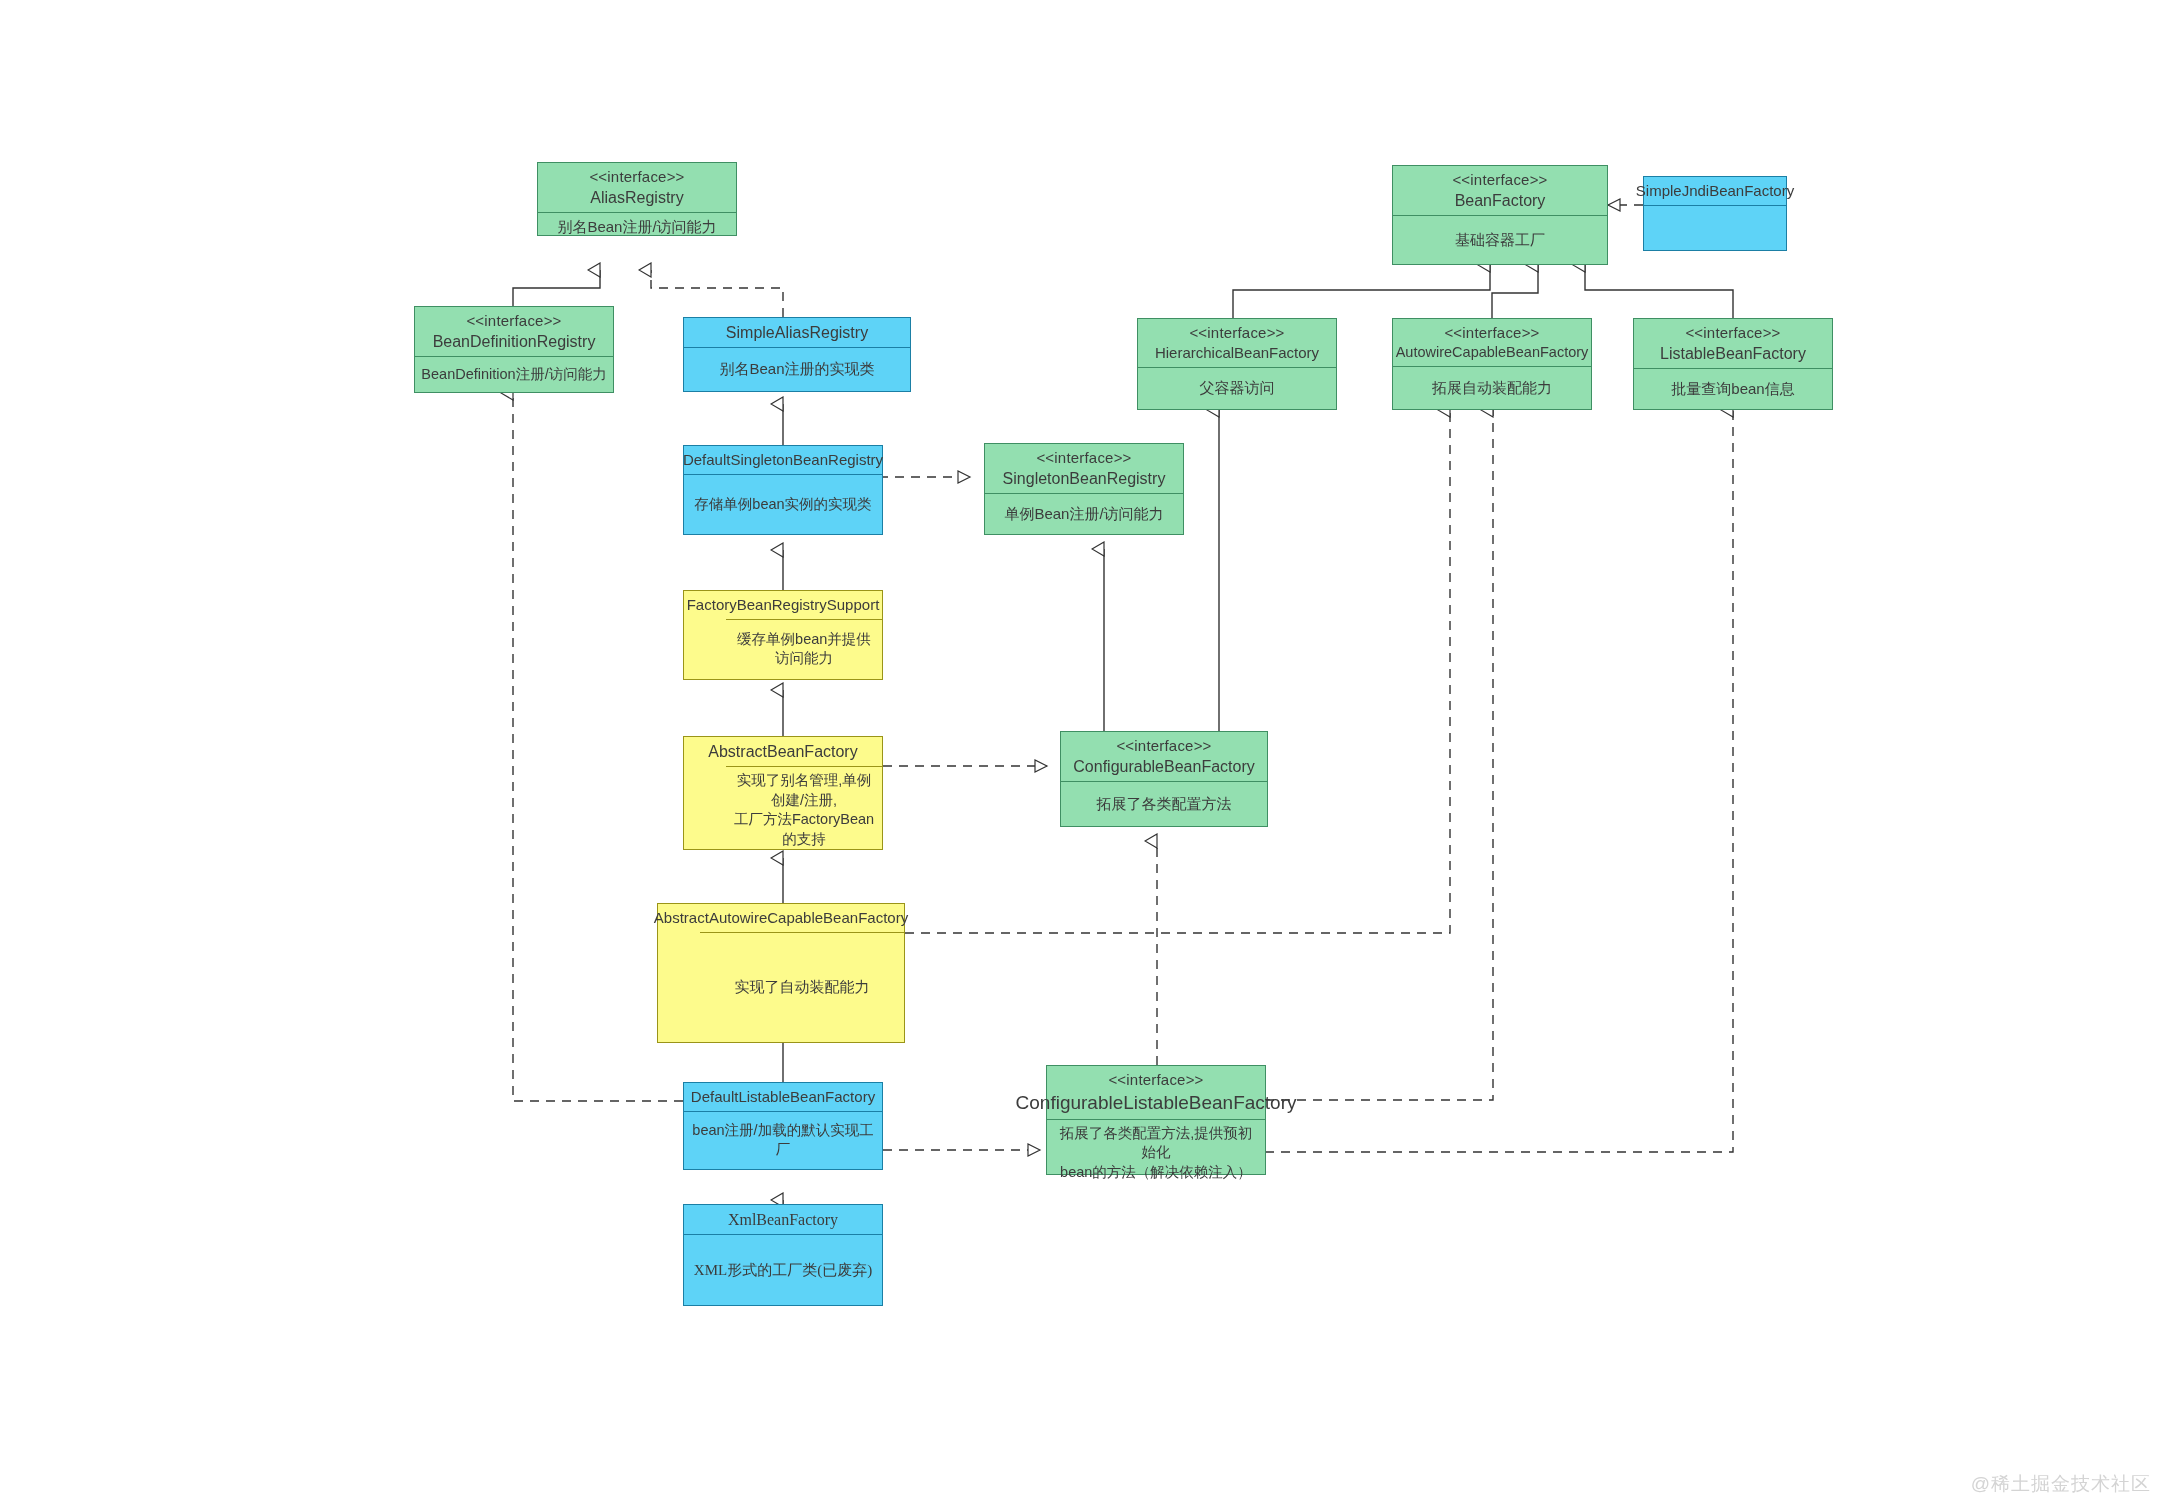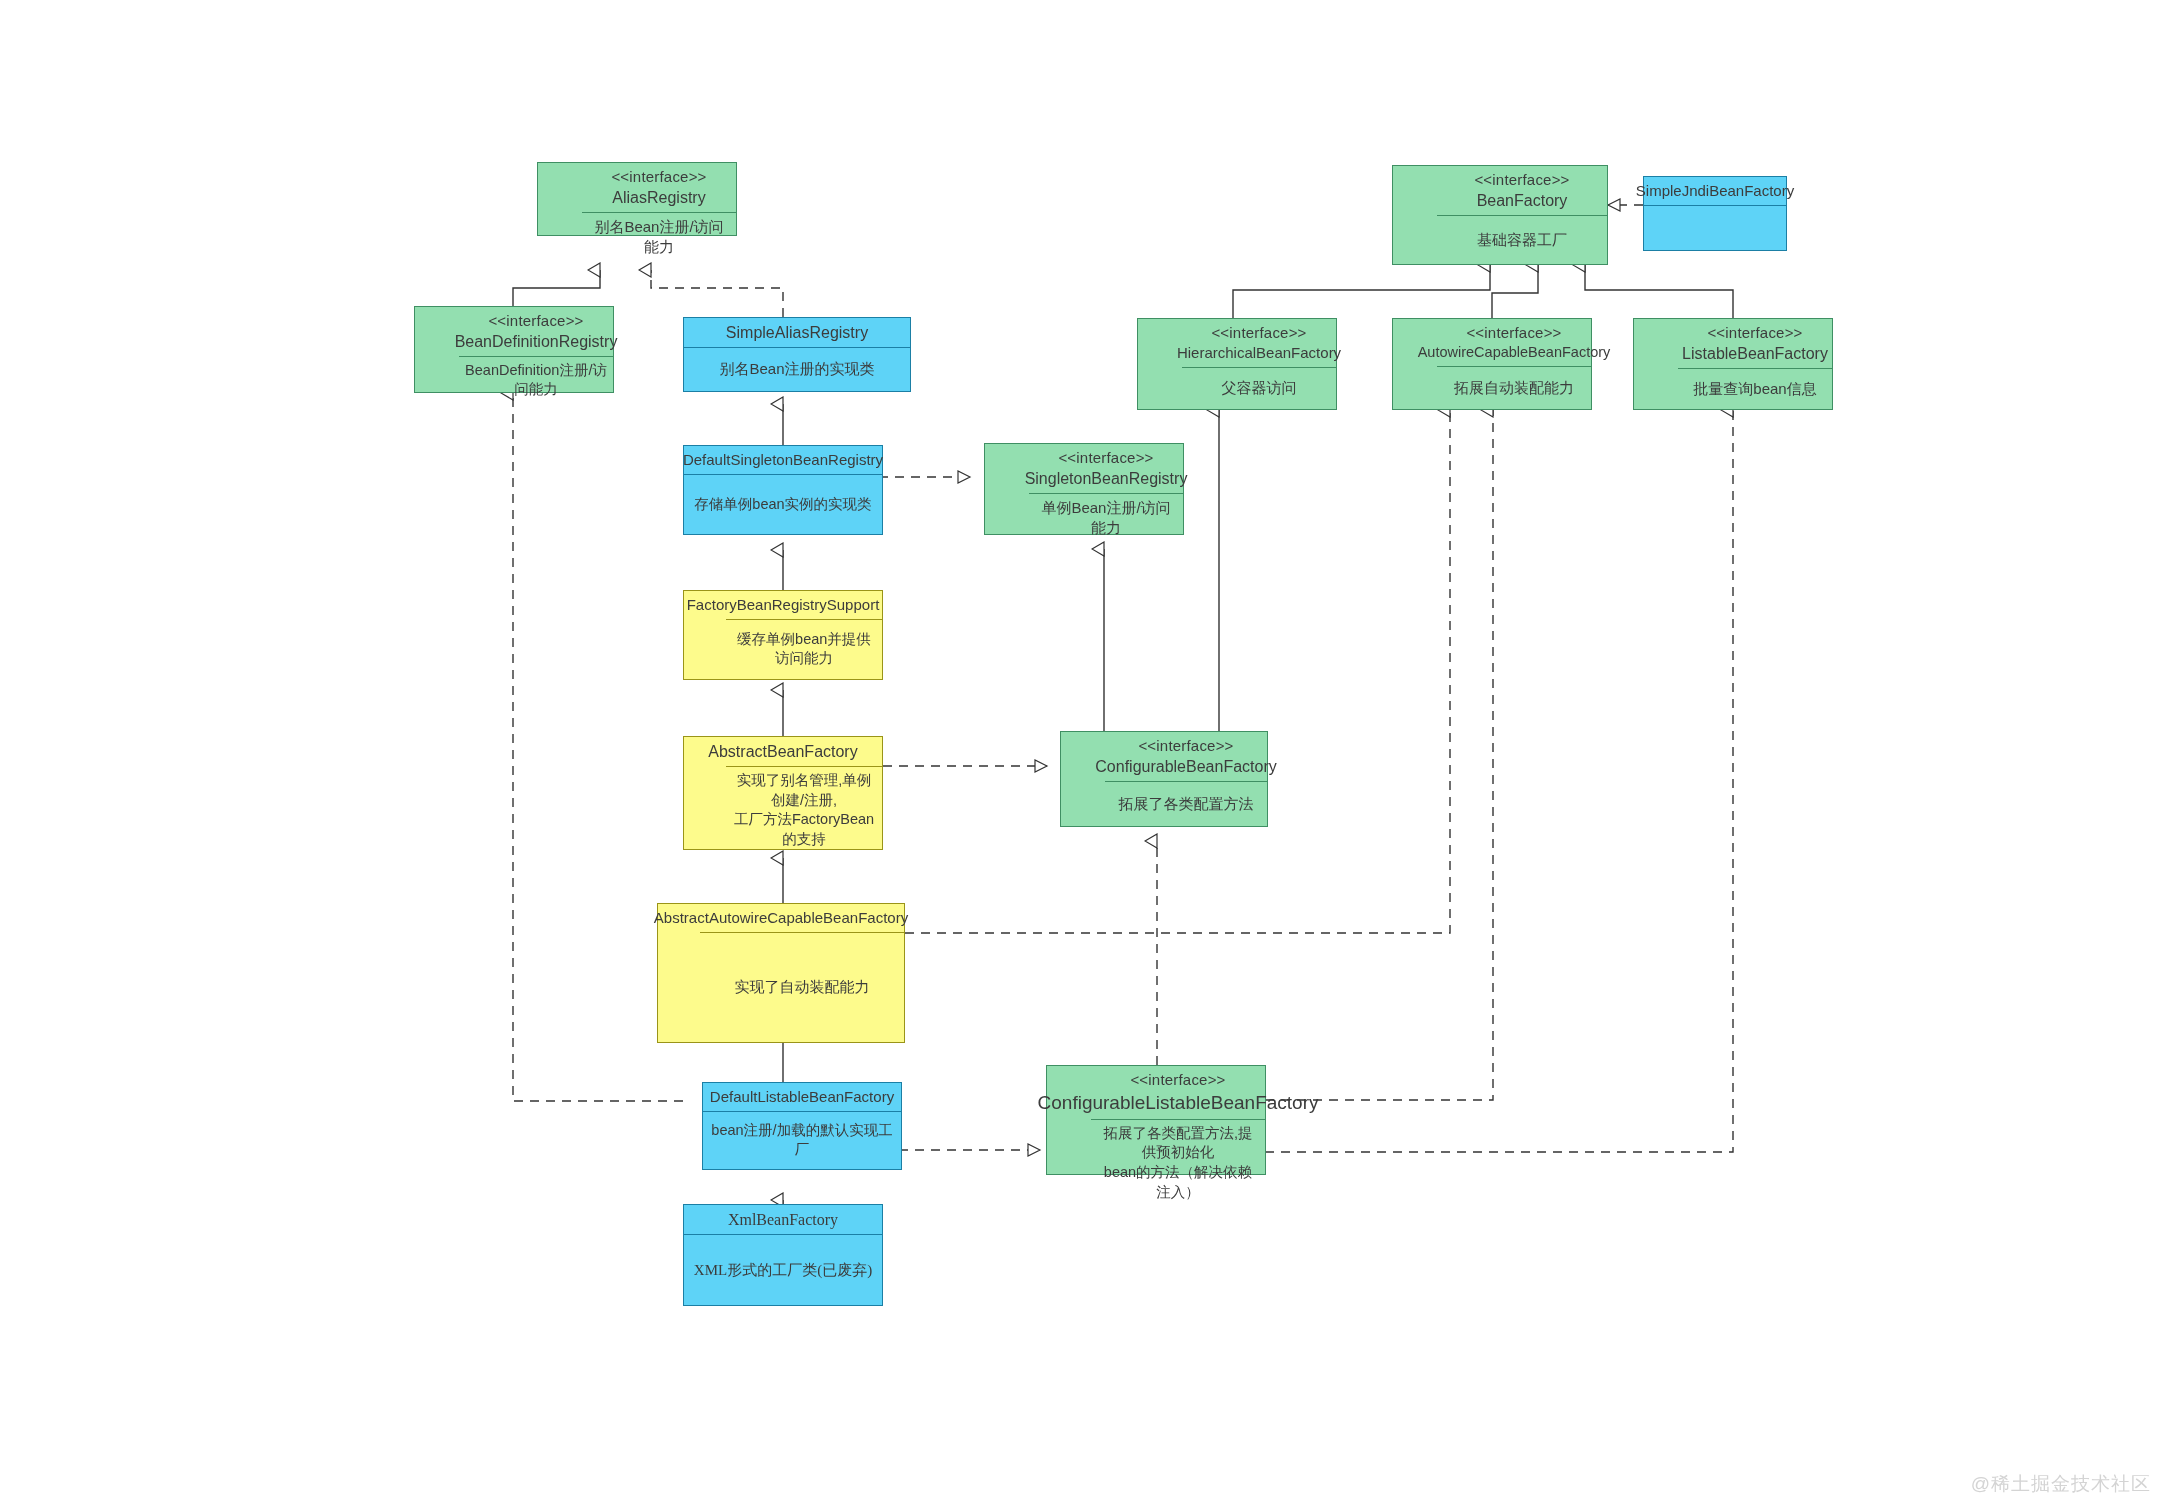--- a/index.html
+++ b/index.html
@@ -54,21 +54,20 @@
     justify-content: center;
     text-align: center;
     line-height: 1.35;
     padding: 4px 6px;
     box-sizing: border-box;
     border-top: 1px solid #2b6b4f;
   }
   .node.green {
     background: #93dfb0;
     border-color: #3f8f63;
-    padding-left: 44px;
   }
   .node.green .body { border-top-color: #3f8f63; }
   .node.blue {
     background: #5ed3f7;
     border-color: #1b7fa5;
   }
   .node.blue .body { border-top-color: #1b7fa5; }
   .node.yellow {
     background: #fdfb8c;
     border-color: #9a9418;
@@ -248,21 +247,21 @@
 
   <div class="node yellow" style="left:657px; top:903px; width:248px; height:140px;">
     <div class="head">
       <div class="cname" style="font-size:15px;">AbstractAutowireCapableBeanFactory</div>
     </div>
     <div class="body">
       <div class="desc">实现了自动装配能力</div>
     </div>
   </div>
 
-  <div class="node blue" style="left:683px; top:1082px; width:200px; height:88px;margin-left:19px;">
+  <div class="node blue" style="left:683px; top:1082px; width:200px; height:88px;">
     <div class="head">
       <div class="cname" style="font-size:15px;">DefaultListableBeanFactory</div>
     </div>
     <div class="body">
       <div class="desc small">bean注册/加载的默认实现工厂</div>
     </div>
   </div>
 
   <div class="node green" style="left:1046px; top:1065px; width:220px; height:110px;">
     <div class="head">

